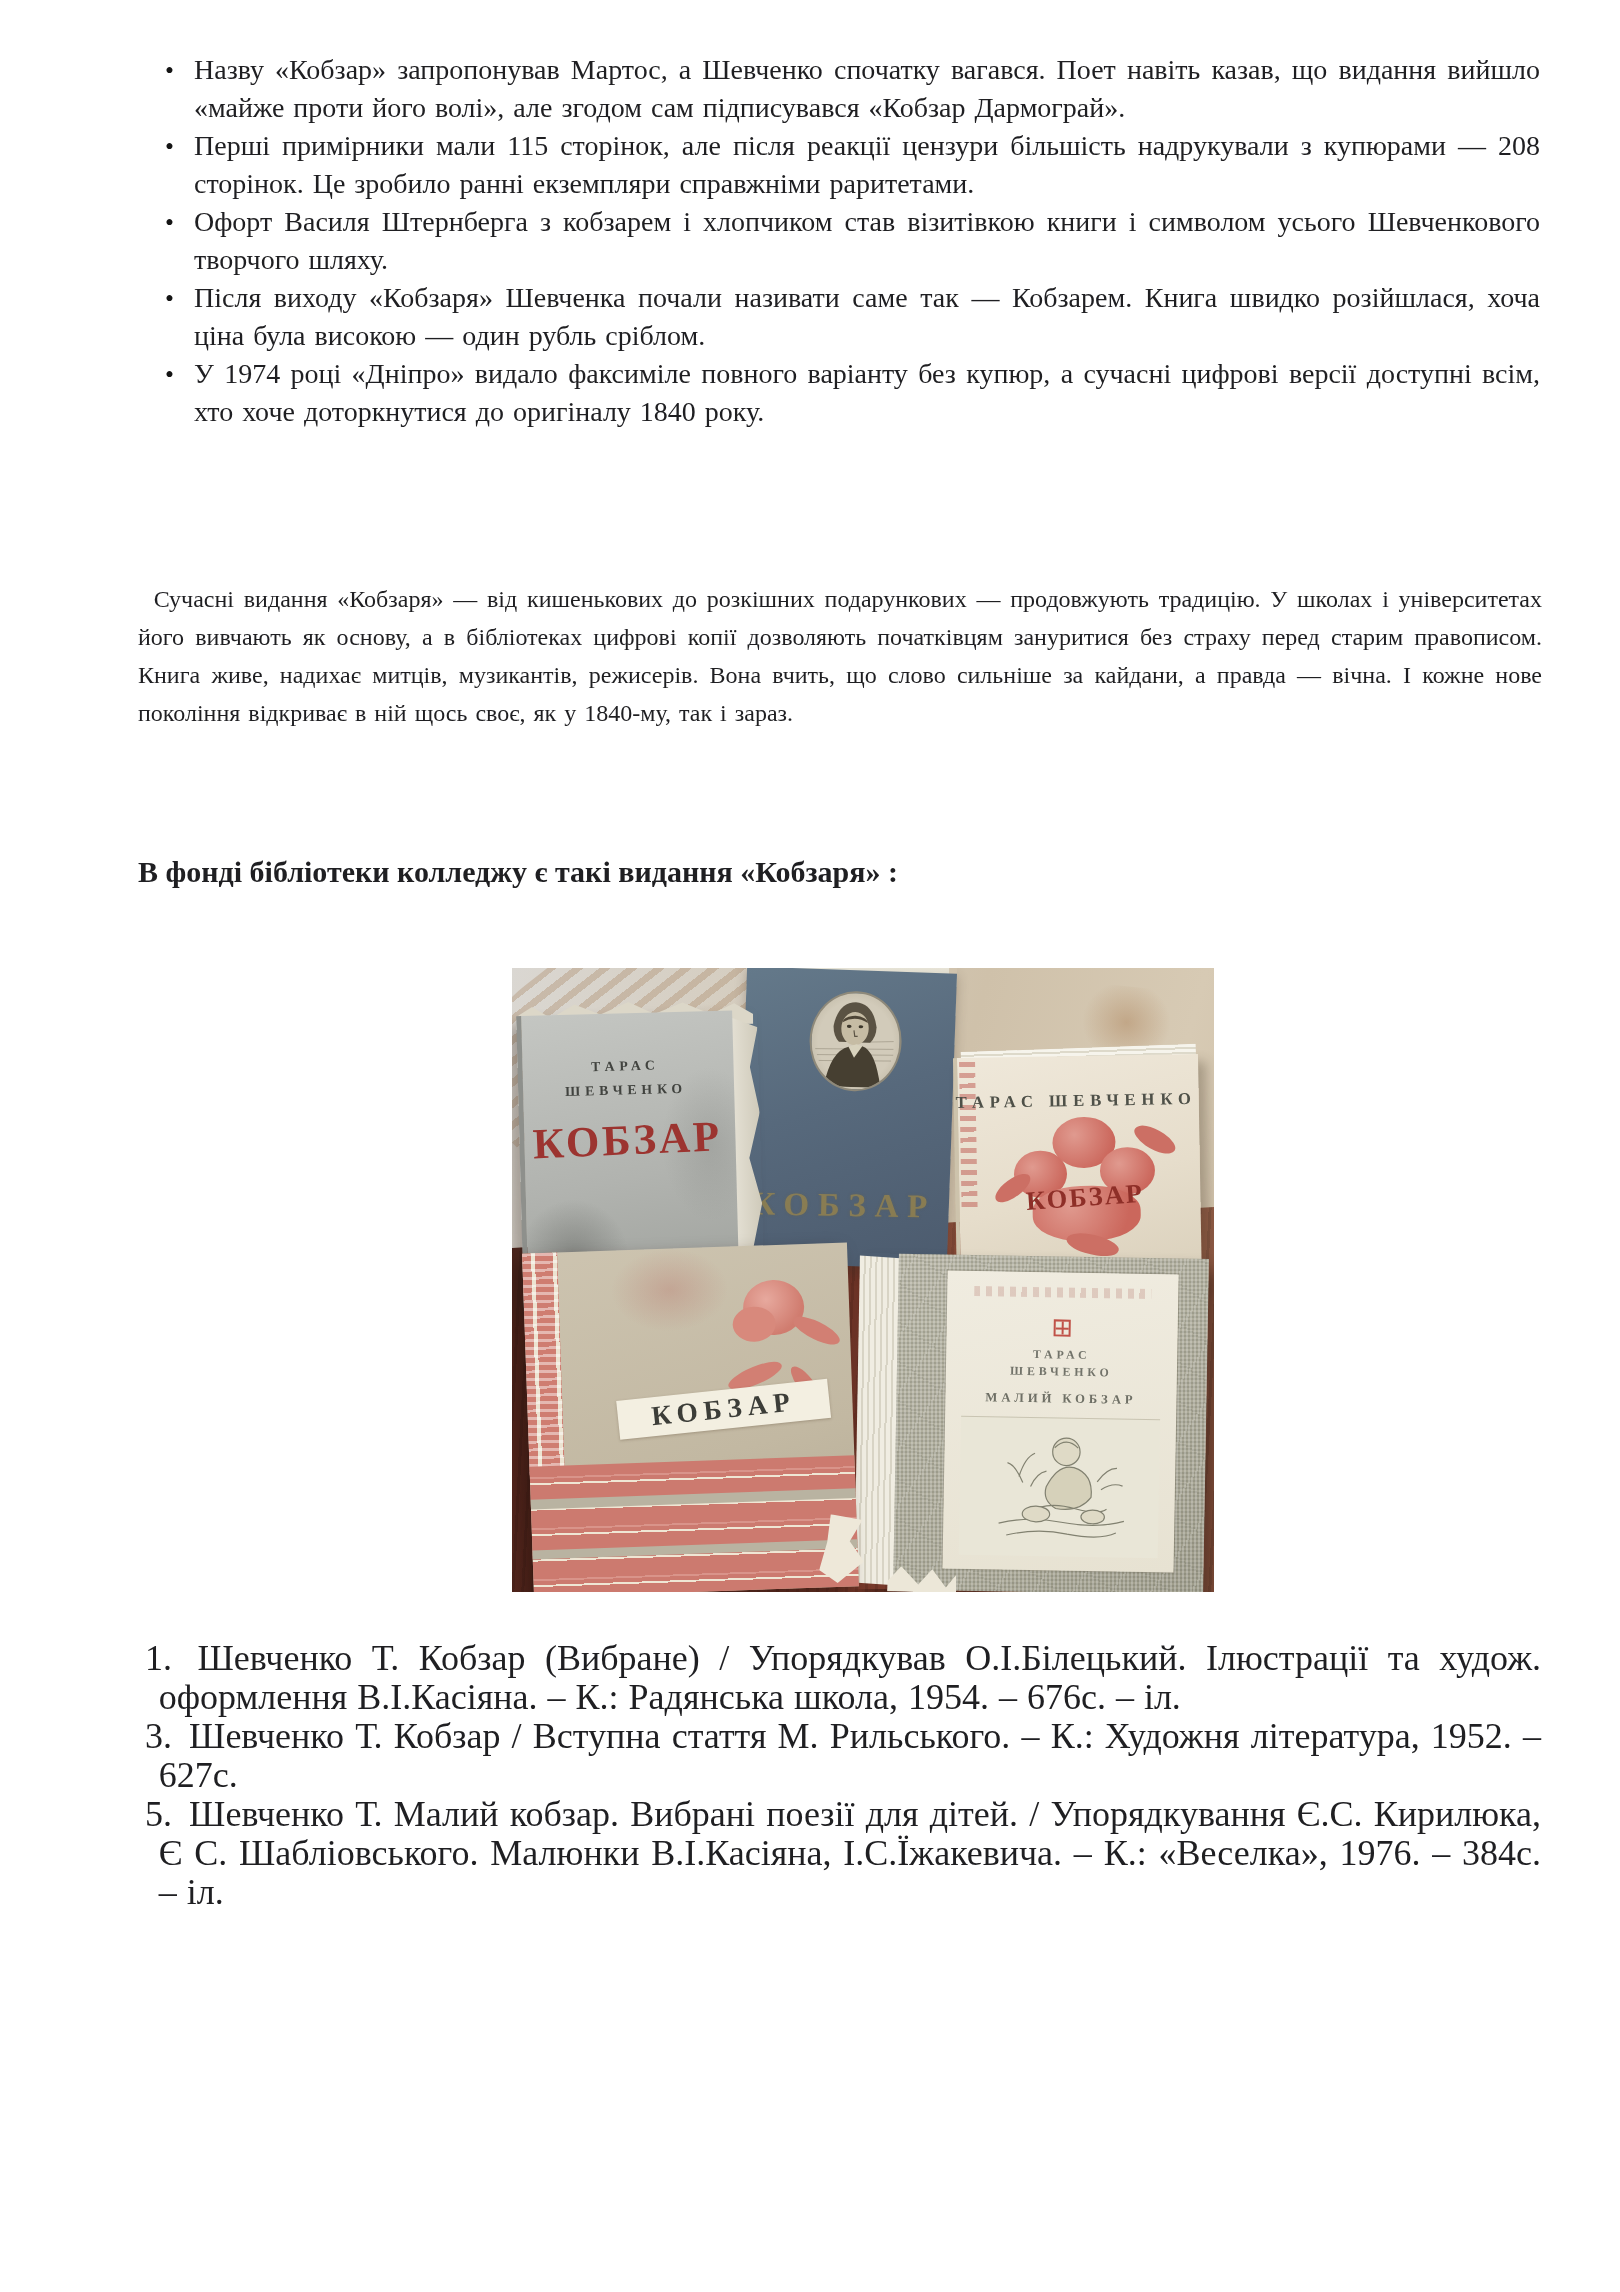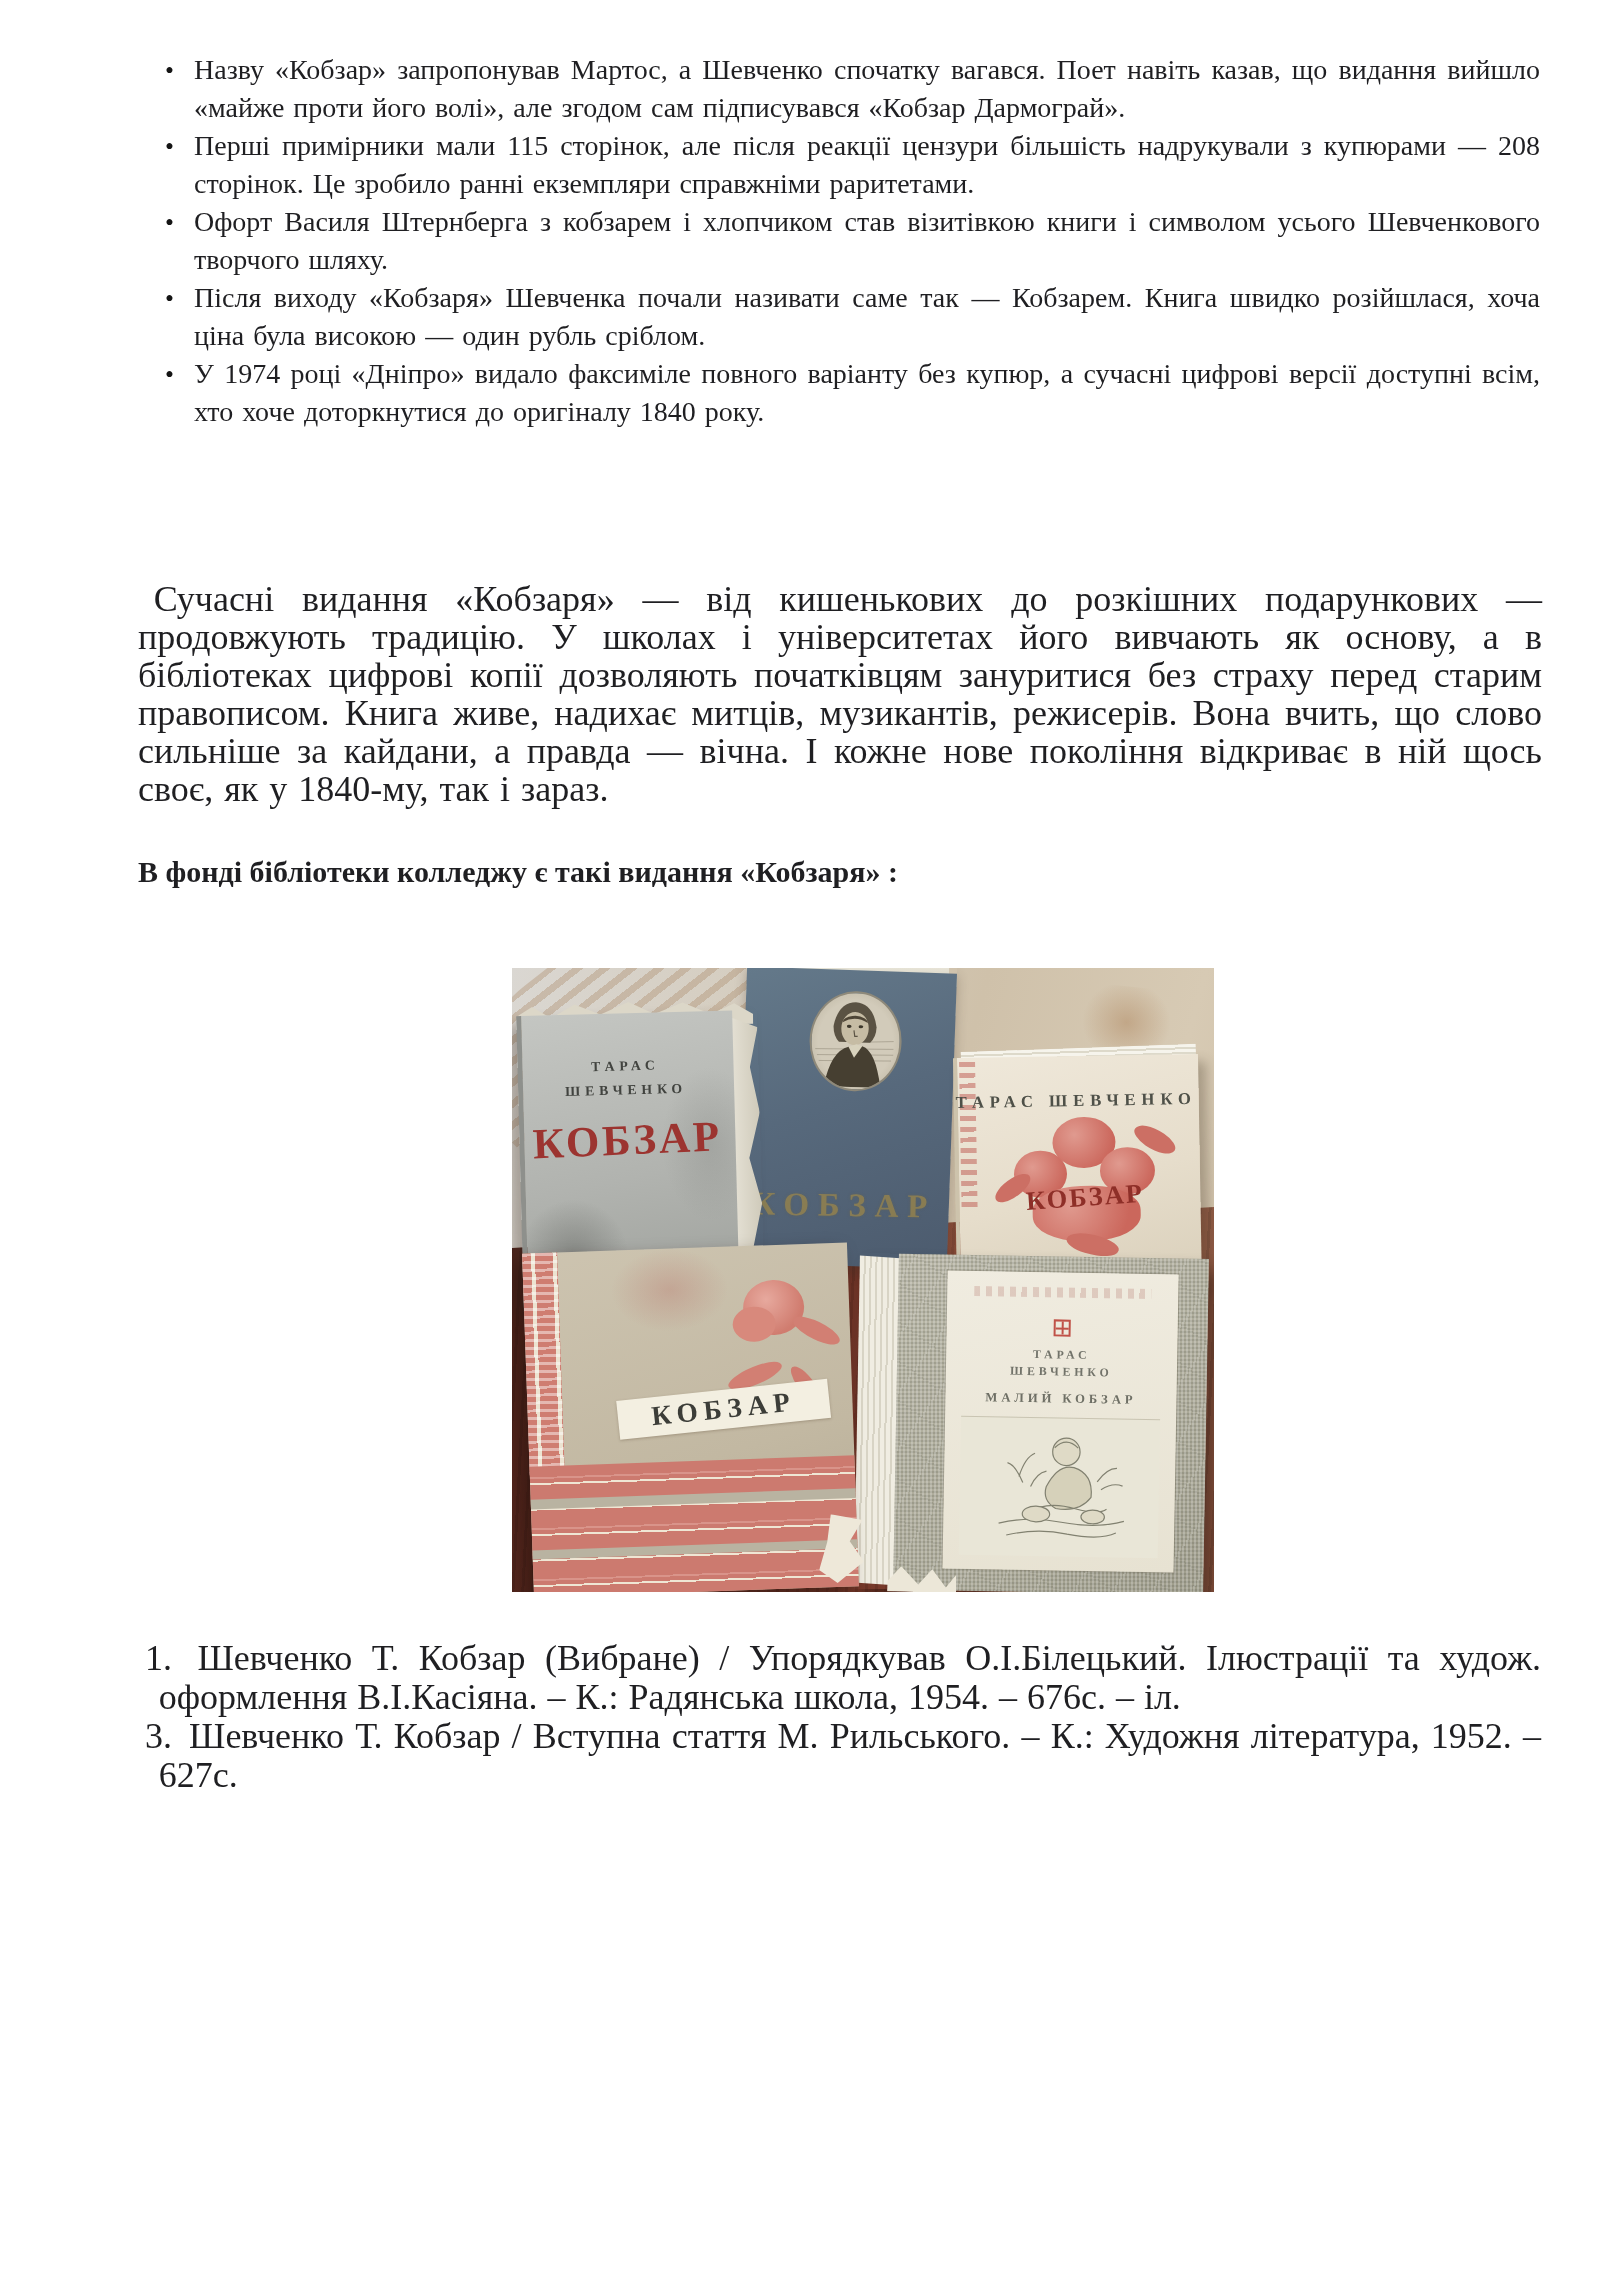--- a/index.html
+++ b/index.html
@@ -19,21 +19,21 @@
   .bullets li {
     position:relative; text-align:justify;
     font-size:28px; line-height:38px; word-spacing:2px;
   }
   .bullets .dot {
     position:absolute; left:-29px; top:1px; font-size:25.5px; color:#141414;
   }
   .intro {
     position:absolute; top:580px; left:138px; width:1404px;
     text-align:justify; text-indent:15.7px;
-    font-size:36px; line-height:38px; word-spacing:2px;
+    font-size:24px; line-height:38px; word-spacing:2px;
   }
   .heading {
     position:absolute; top:852px; left:138px; width:1404px;
     font-size:30px; font-weight:700; line-height:39px;
   }
   .refs {
     position:absolute; top:1639px; left:145px; width:1396px; list-style:none;
   }
   .refs li {
     text-align:justify; font-size:36px; line-height:39px; word-spacing:1px;
@@ -361,16 +361,20 @@
 
   <ol class="refs">
     <li>
       <span class="ref-num">1.</span>
       <span>Шевченко Т. Кобзар (Вибране) / Упорядкував О.І.Білецький. Ілюстрації та худож. оформлення В.І.Касіяна. – К.: Радянська школа, 1954. – 676с. – іл.</span>
     </li>
     <li>
       <span class="ref-num">3.</span>
       <span>Шевченко Т. Кобзар / Вступна стаття М. Рильського. – К.: Художня література, 1952. – 627с.</span>
     </li>
+    <li>
+      <span class="ref-num">5.</span>
+      <span>Шевченко Т. Малий кобзар. Вибрані поезії для дітей. / Упорядкування Є.С. Кирилюка, Є С. Шабліовського. Малюнки В.І.Касіяна, І.С.Їжакевича. – К.: «Веселка», 1976. – 384с. – іл.</span>
+    </li>
   </ol>
 
 </div>
 
 
 </body></html>

